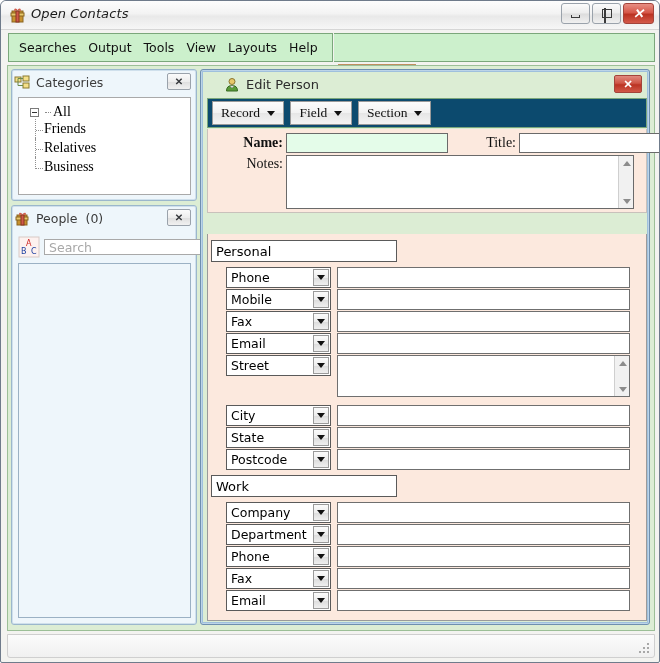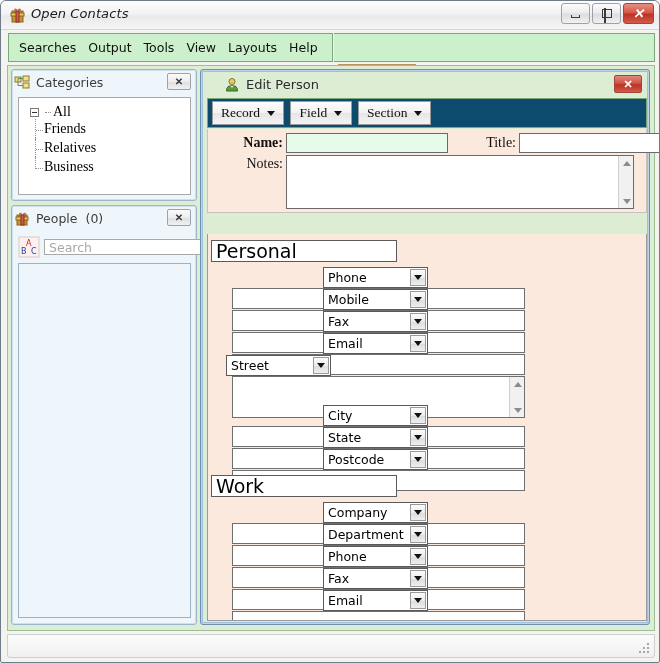--- a/index.html
+++ b/index.html
@@ -395,28 +395,28 @@
     border-top: none;
     overflow: hidden;
   }
   .section-header {
     position: absolute; left: 3px;
     width: 186px; height: 22px;
     background: #ffffff;
     border: 1px solid #5a5a5a;
     display: flex; align-items: center;
     padding-left: 4px;
-    font-size: 19px; color: #000;
+    font-size: 13px; color: #000;
     font-family: "DejaVu Sans", sans-serif;
   }
   .field-row {
     position: absolute;
     left: 18px;
     height: 21px;
-    display: flex; align-items: center; flex-direction: column;
+    display: flex; align-items: center;
   }
   .combo {
     position: relative;
     width: 105px; height: 21px;
     background: #ffffff;
     border: 1px solid #5a5a5a;
     display: flex; align-items: center;
     padding-left: 4px;
     font-size: 12.5px; color: #000;
     font-family: "DejaVu Sans", sans-serif;

